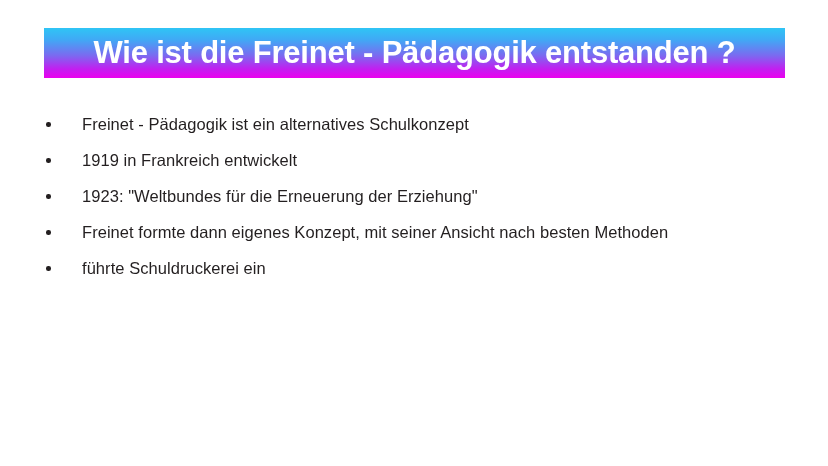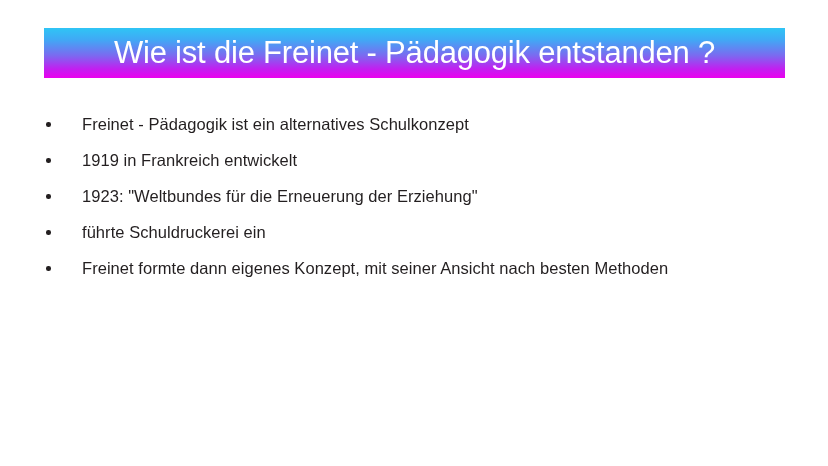--- a/index.html
+++ b/index.html
@@ -35,21 +35,21 @@
                 #ea00ef 100%);
     display: flex;
     align-items: center;
     justify-content: center;
     overflow: hidden;
   }
   .title-text {
     color: #ffffff;
     font-family: "Liberation Sans", sans-serif;
     font-size: 31px;
-    font-weight: normal;
+    font-weight: bold;
     letter-spacing: -0.2px;
     white-space: nowrap;
     line-height: 1;
     text-align: center;
     padding-bottom: 2px;
   }
   .bullet-list {
     position: absolute;
     left: 44px;
     top: 113px;
@@ -106,25 +106,25 @@
       <span class="bullet-text">1919 in Frankreich entwickelt</span>
     </li>
 
     <li class="bullet-item">
       <span class="bullet-dot"></span>
       <span class="bullet-text">1923: "Weltbundes für die Erneuerung der Erziehung"</span>
     </li>
 
     <li class="bullet-item">
       <span class="bullet-dot"></span>
-      <span class="bullet-text">führte Schuldruckerei ein</span>
+      <span class="bullet-text">Freinet formte dann eigenes Konzept, mit seiner Ansicht nach besten Methoden</span>
     </li>
 
     <li class="bullet-item">
       <span class="bullet-dot"></span>
-      <span class="bullet-text">Freinet formte dann eigenes Konzept, mit seiner Ansicht nach besten Methoden</span>
+      <span class="bullet-text">führte Schuldruckerei ein</span>
     </li>
 
 
 
   </ul>
 
 </div>
 
 </body></html>

